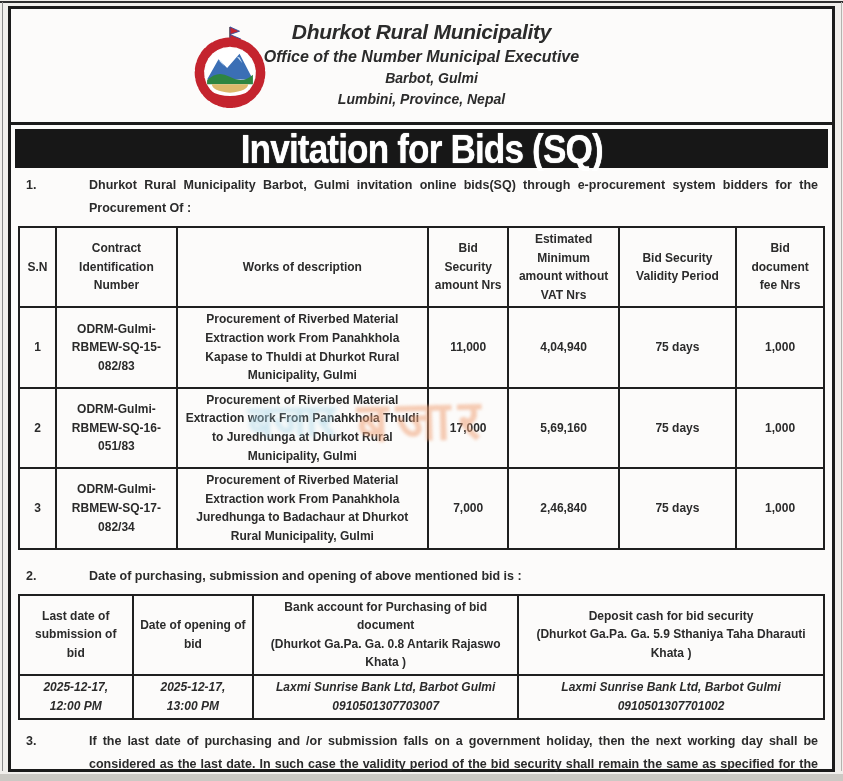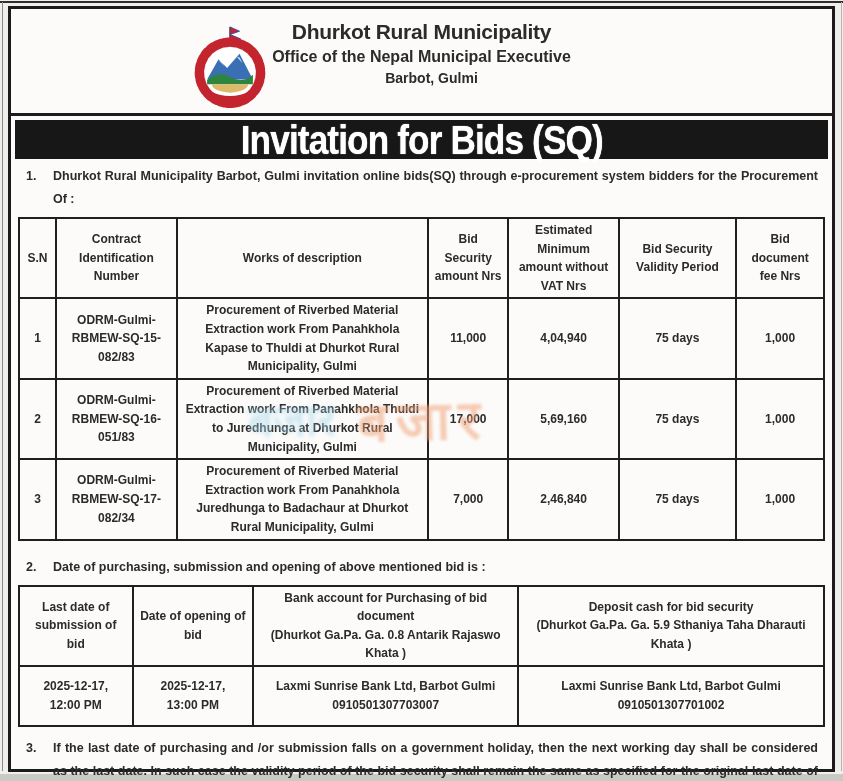--- a/index.html
+++ b/index.html
@@ -16,56 +16,56 @@
   .scan-edge-right { position:absolute; top:2px; right:1px; bottom:10px; width:1px; background:#b5b3af; }
   .scan-edge-bottom { position:absolute; left:0; right:0; bottom:0; height:7px; background:#cbc9c4; }
 
   .doc {
     position:absolute; left:8px; top:6px; right:8px; bottom:9px;
     border:3px solid #1b1b1b;
     background:#fcfbfa;
   }
 
   
-  .header { position:relative; padding:10px 0 24px 0; border-bottom:3px solid #1b1b1b; text-align:center; }
+  .header { position:relative; padding:10px 0 12px 0; border-bottom:3px solid #1b1b1b; text-align:center;font-style:italic; }
   .emblem { position:absolute; left:168px; top:16px; width:102px; height:84px; }
   .h-org   { font-size:21px; font-weight:bold; letter-spacing:-0.3px; line-height:26px; }
   .h-office{ font-size:16px; font-weight:bold; line-height:23px; }
   .h-place { font-size:14px; font-weight:bold; line-height:21px;margin-left:20px; }
   .h-prov  { font-size:14px; font-weight:bold; line-height:21px; }
 
   
   .band { margin:4px; height:39px; background:#171717; display:flex; align-items:center; justify-content:center; }
   .band-title {
     color:#ffffff; font-weight:bold; font-size:40px; line-height:1;
     display:inline-block; transform:scaleX(0.88) scaleY(1.02); letter-spacing:-1px;
     text-shadow:0 0 1px #fff;
   }
 
   .pubdate { text-align:center; font-size:13px; font-weight:bold; margin-top:12px; }
 
   
   .clause { display:flex; font-size:12.5px; font-weight:bold; line-height:23px; }
   .clause .num { width:42px; padding-left:15px; flex:none; }
-  .clause .txt { flex:1; padding-right:14px; text-align:justify; }
+  .clause .txt { flex:1; padding-right:14px; text-align:justify;margin-left:36px; }
   .clause1 { margin-top:6px; }
   .clause2 { margin-top:15px; }
   .notes { margin-top:10px; }
 
   
   table { border-collapse:collapse; table-layout:fixed; width:calc(100% - 14px); margin:6px 7px 0 7px; background:transparent; }
   th, td {
     border:2px solid #1f1f1f; text-align:center; vertical-align:middle;
     font-size:12px; font-weight:bold; line-height:1.55; padding:2px 5px;
     white-space:pre-line;
   }
   .bids-table th { height:58px; }
   .bids-table td { height:64px; }
   .sched-table th { height:46px; }
-  .sched-table td { height:60px; }
+  .sched-table td { height:44px;font-style:italic; }
 
   
   .watermark {
     position:absolute; left:248px; top:378px; z-index:4; pointer-events:none;
     font-family:"DejaVu Sans", sans-serif; font-weight:bold; white-space:nowrap;
   }
   .wm-blue  { color:#a8d6e8; opacity:.55; font-size:44px; filter:blur(2px); display:inline-block; transform:rotate(-1deg); }
   .wm-orange{ color:#f0a379; opacity:.55; font-size:54px; letter-spacing:8px; filter:blur(1.5px); display:inline-block; margin-left:16px; transform:rotate(-1.5deg) translateY(4px); }
 </style>
 </head>
@@ -86,22 +86,23 @@
       <circle cx="50" cy="50" r="32" fill="none" stroke="#c4242e" stroke-width="10" stroke-dasharray="5 3" stroke-linecap="round"></circle>
       <circle cx="50" cy="50" r="26" fill="#ffffff"></circle>
       <path d="M26 57 L38 36 L47 45 L60 30 L74 57 Z" fill="#3b6fb5"></path>
       <path d="M57 33 L63 40 L60 34 Z" fill="#cfe3f5"></path>
       <path d="M38 37 L44 43 L41 38 Z" fill="#cfe3f5"></path>
       <path d="M26 58 Q37 47 49 54 Q63 62 74 52 L74 62 L26 62 Z" fill="#2e8540"></path>
       <path d="M31 62 L69 62 Q69 69 50 71 Q31 69 31 62 Z" fill="#ddb96a"></path>
       <path d="M28 69 Q50 80 72 69 L72 75 Q50 86 28 75 Z" fill="#c4242e"></path>
     </svg>
     <div class="h-org">Dhurkot Rural Municipality</div>
-    <div class="h-office">Office of the Nepal Municipal Executive</div>
+    <div class="h-office">Office of the Number Municipal Executive</div>
     <div class="h-place">Barbot, Gulmi</div>
+    <div class="h-prov">Lumbini, Province, Nepal</div>
   </div>
 
   <div class="band">
     <span class="band-title">Invitation for Bids (SQ)</span>
   </div>
 
 
   <div class="clause clause1">
     <span class="num">1.</span>
     <span class="txt">Dhurkot Rural Municipality Barbot, Gulmi invitation online bids(SQ) through e-procurement system bidders for the Procurement Of :</span>

